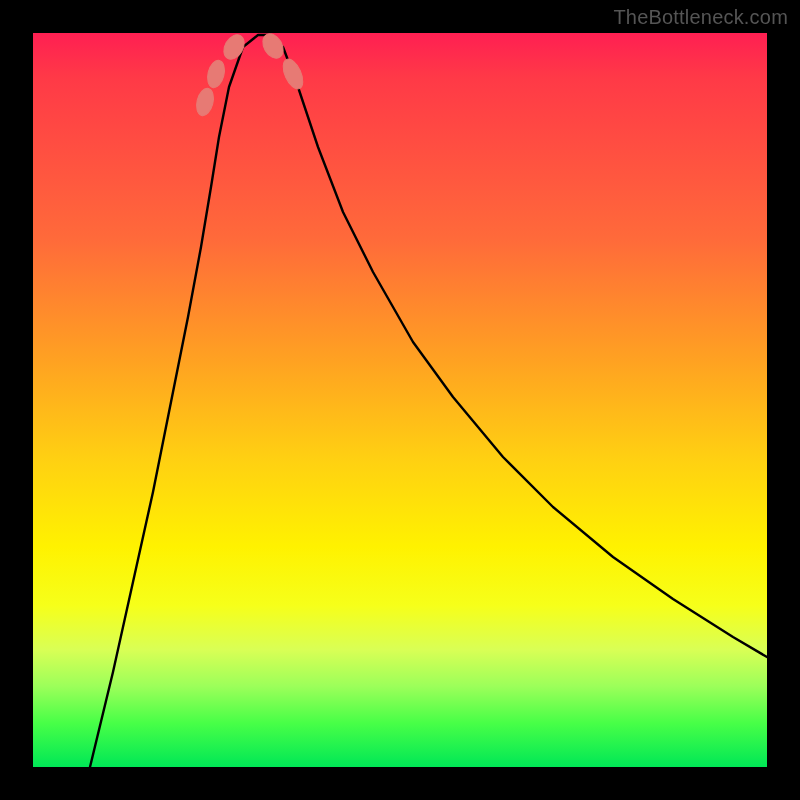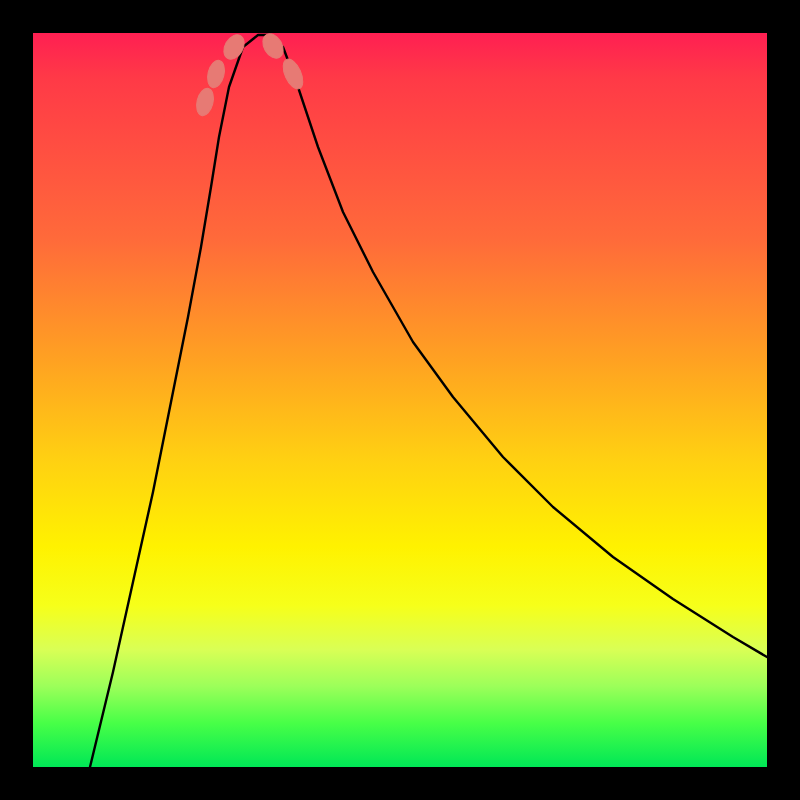--- a/index.html
+++ b/index.html
@@ -57,20 +57,21 @@
     width: 734px;
     height: 734px;
     overflow: visible;
   }
 </style>
 </head>
 <body>
 
 <div class="frame">
 
+  <div class="attribution">TheBottleneck.com</div>
 
   <div class="plot">
     <svg class="curve" viewBox="0 0 734 734" preserveAspectRatio="none">
       <path id="curve-path" fill="none" stroke-width="2.4" stroke-linecap="round" stroke-linejoin="round" d="M57 734 L80 639 L100 549 L120 459 L140 359 L155 284 L168 214 L178 154 L186 104 L196 54 L210 14 L225 2 L238 2 L250 14 L265 54 L285 114 L310 179 L340 239 L380 309 L420 364 L470 424 L520 474 L580 524 L640 566 L700 604 L734 624" stroke="#000000"></path>
       <g id="markers">
           <ellipse cx="172" cy="69" rx="8" ry="14" fill="#e77a74" stroke="#e77a74" transform="rotate(14 172 69)"></ellipse>
           <ellipse cx="183" cy="41" rx="8" ry="14" fill="#e77a74" stroke="#e77a74" transform="rotate(14 183 41)"></ellipse>
           <ellipse cx="201" cy="14" rx="9" ry="13" fill="#e77a74" stroke="#e77a74" transform="rotate(30 201 14)"></ellipse>
           <ellipse cx="240" cy="13" rx="9" ry="13" fill="#e77a74" stroke="#e77a74" transform="rotate(-30 240 13)"></ellipse>
           <ellipse cx="260" cy="41" rx="8" ry="16" fill="#e77a74" stroke="#e77a74" transform="rotate(-24 260 41)"></ellipse>

